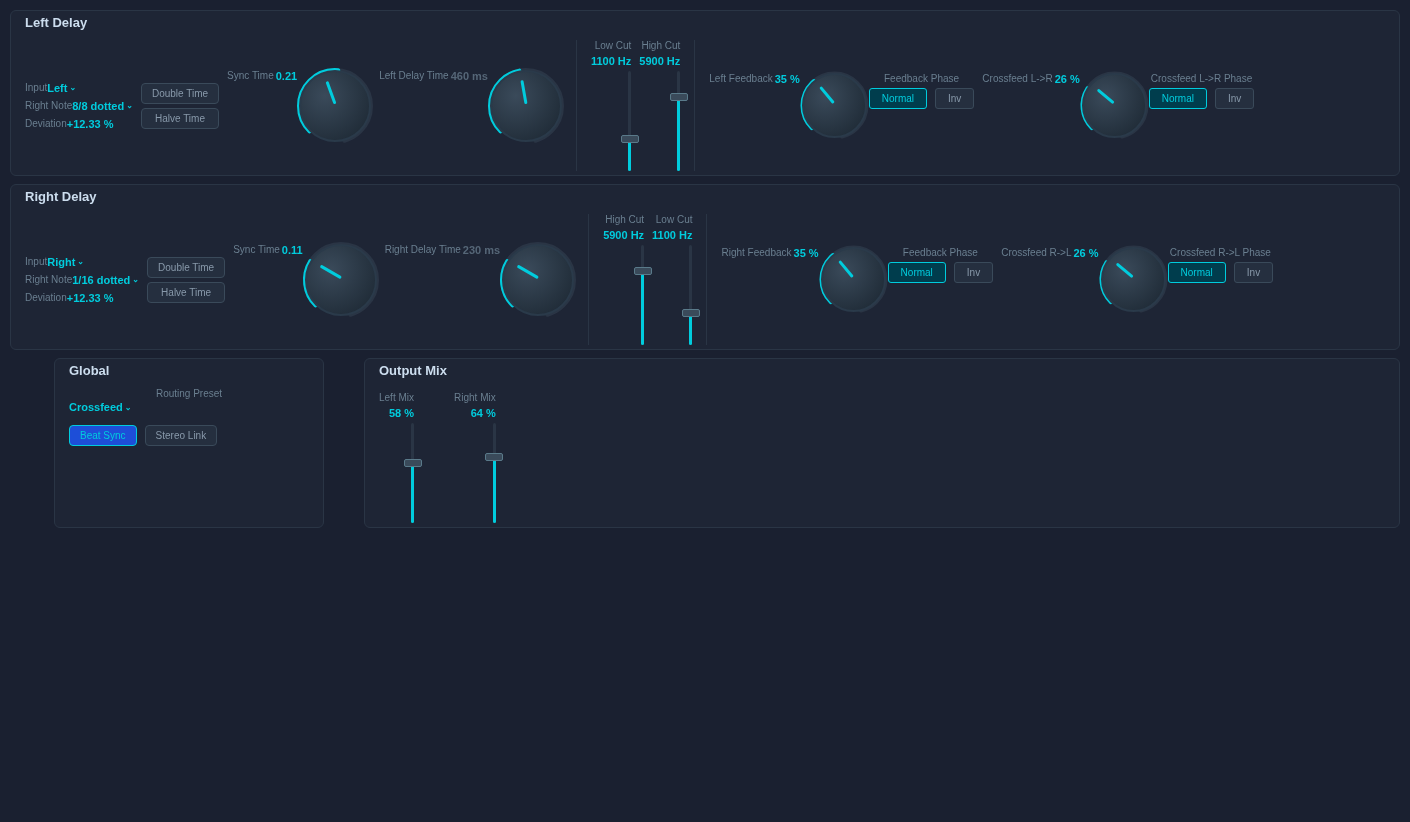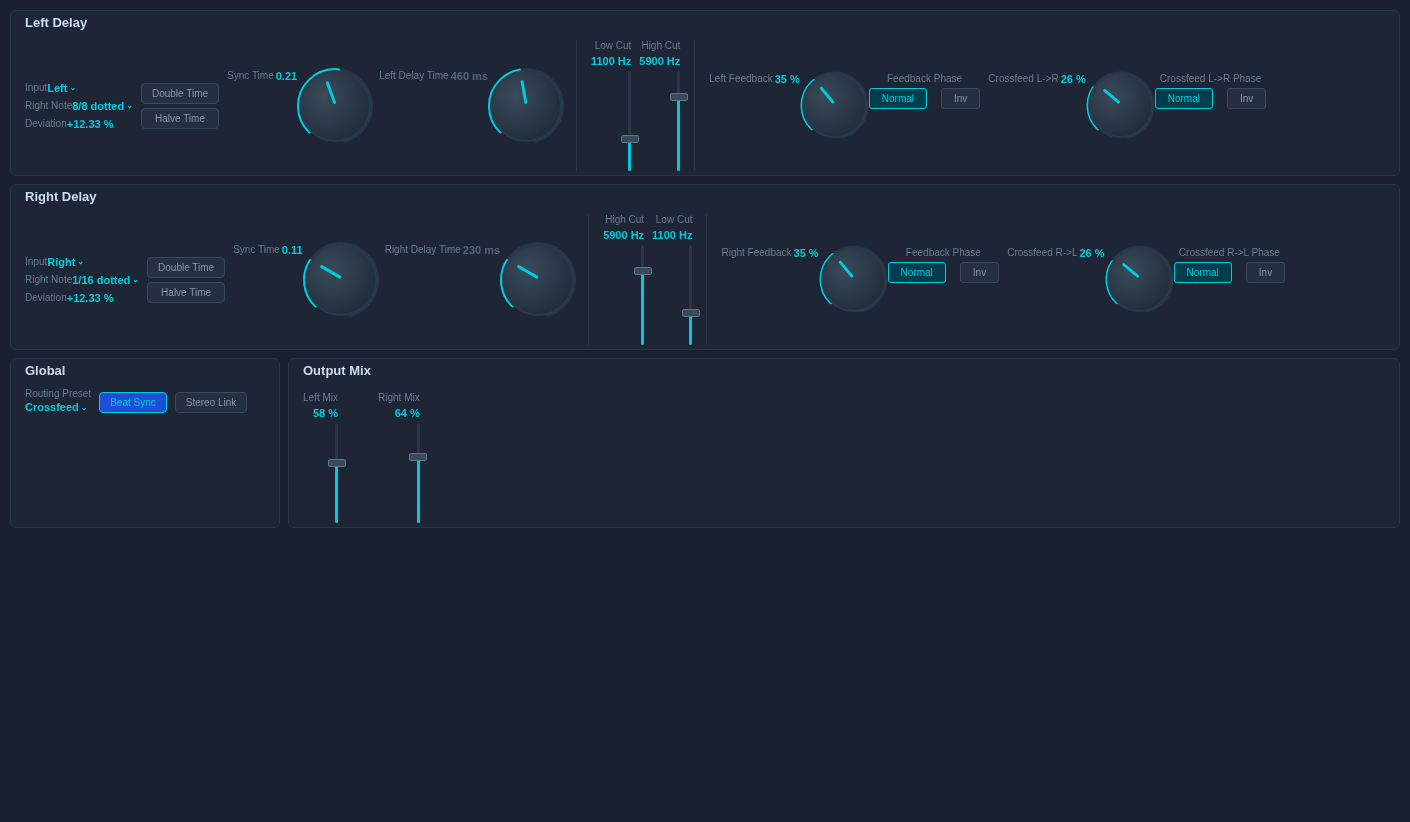--- a/index.html
+++ b/index.html
@@ -137,21 +137,21 @@
       color: #00ccdd;
     }
     .phase-group {
       display: flex;
       flex-direction: column;
       align-items: center;
       gap: 4px;
     }
     .phase-buttons {
       display: flex;
-      gap: 14px;
+      gap: 8px;
     }
     .phase-btn {
       padding: 4px 12px;
       font-size: 10px;
       border-radius: 3px;
       cursor: pointer;
       border: 1px solid #3a4a5a;
       background: #252f3f;
       color: #8899aa;
     }
@@ -194,27 +194,29 @@
       display: flex;
       flex-direction: column;
       gap: 4px;
     }
     .bottom-sections {
       display: flex;
       gap: 8px;
     }
     .global-section {
       flex: 0 0 270px;
+      margin-left: 44px;
     }
     .output-section {
       flex: 1;
+      margin-left: 32px;
     }
     .global-controls {
       display: flex;
-      flex-direction: row;
+      flex-direction: column;
       gap: 8px;
     }
     .routing-row {
       display: flex;
       flex-direction: column;
       gap: 2px;
     }
     .global-buttons {
       display: flex;
       gap: 8px;

